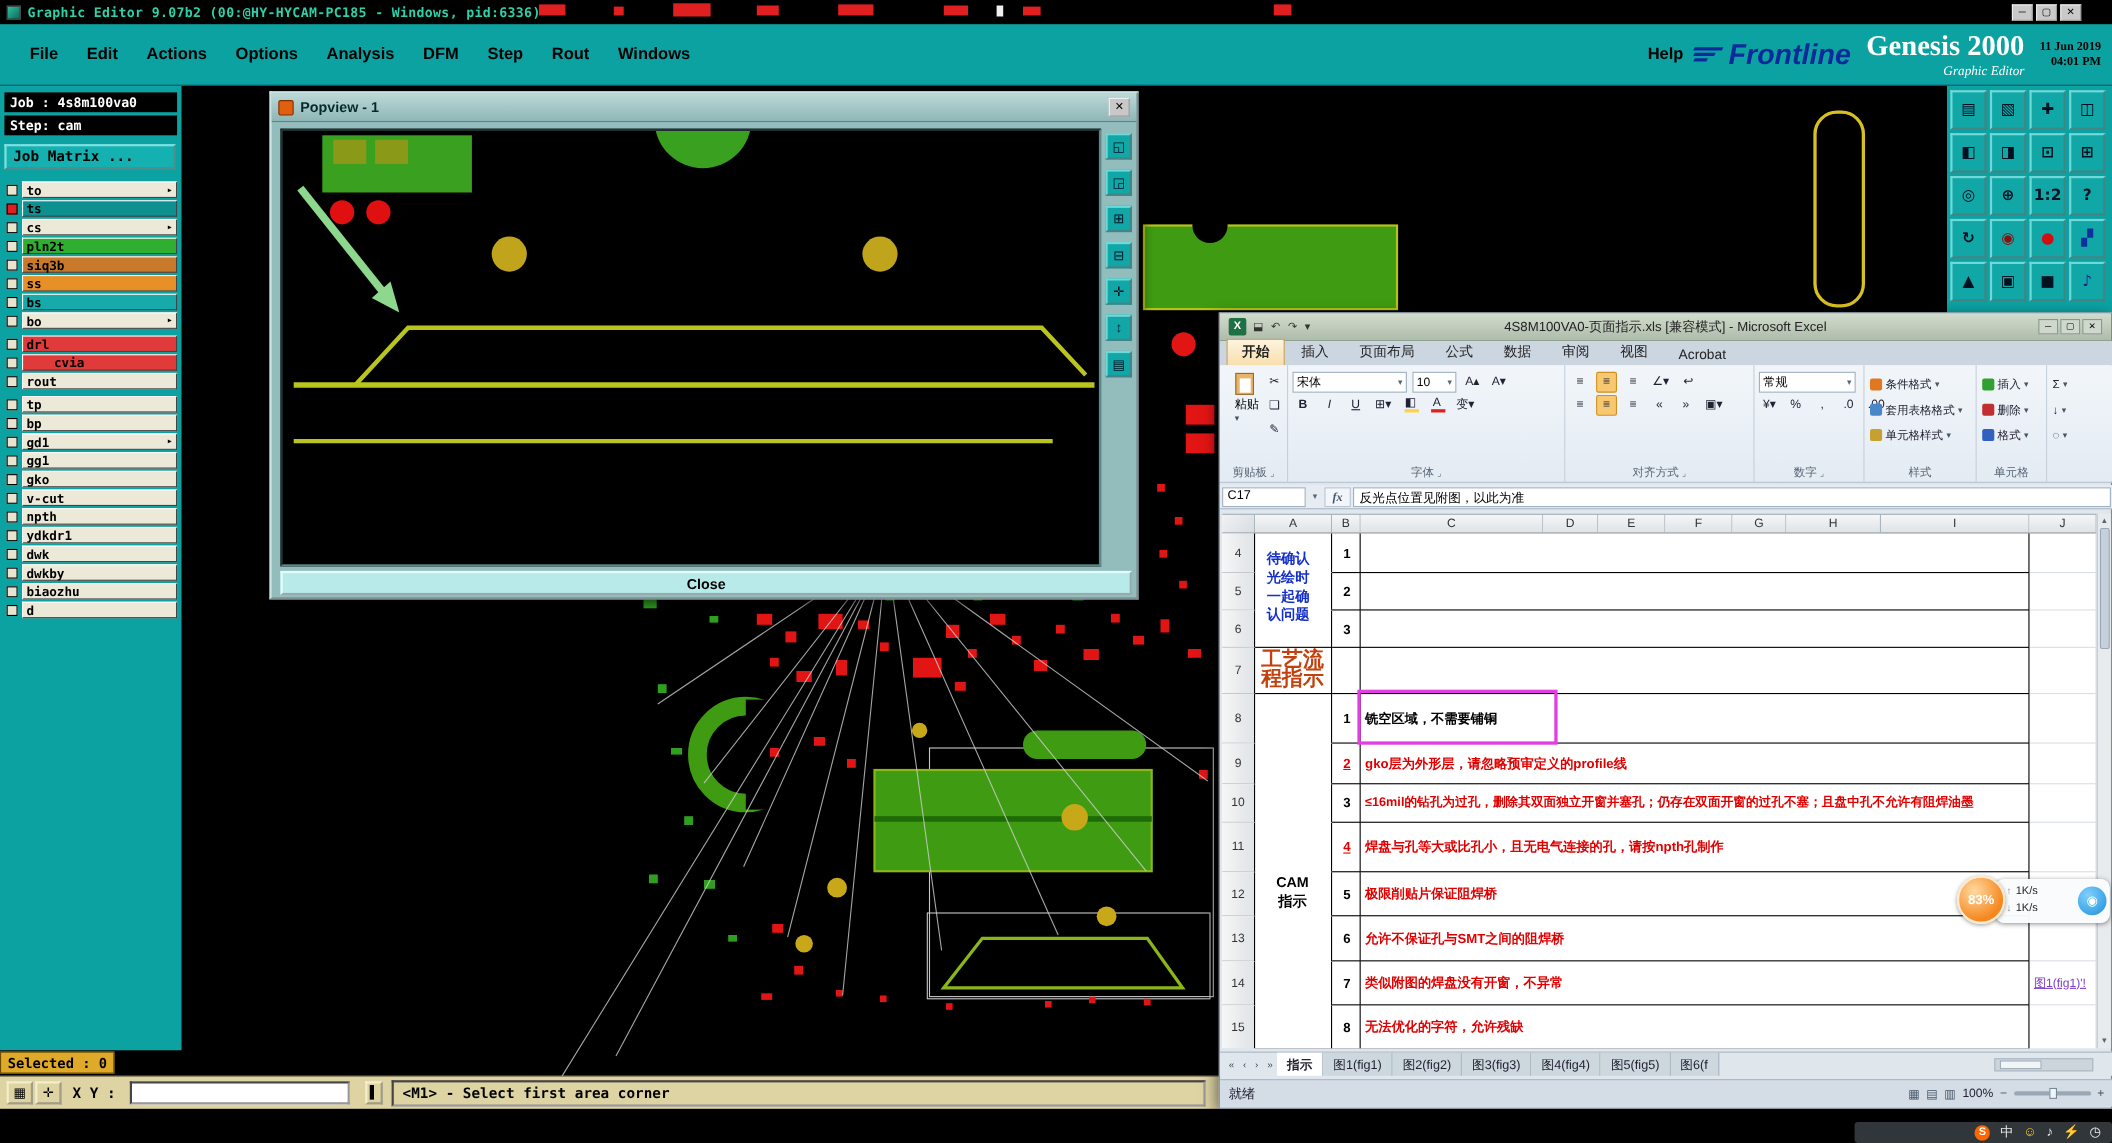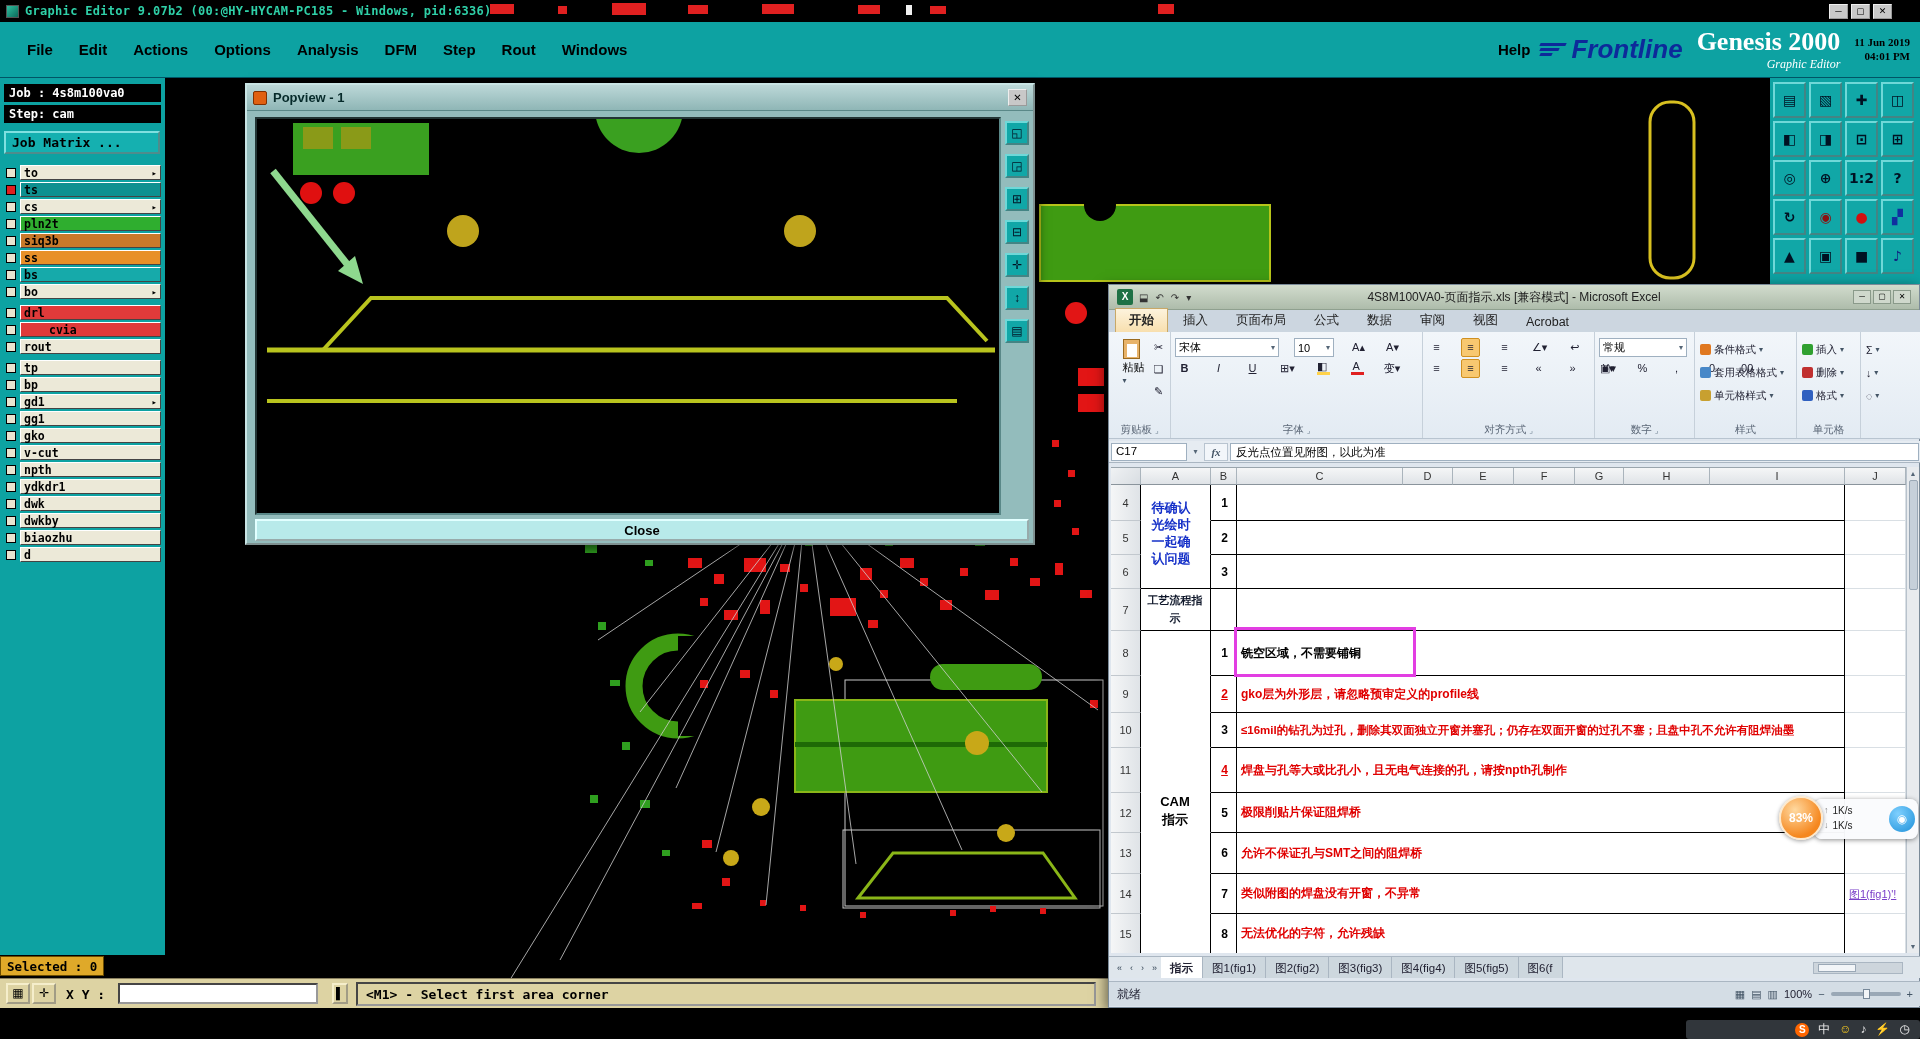--- a/index.html
+++ b/index.html
@@ -71,21 +71,21 @@
 #xltitletext{position:absolute;left:0;right:0;text-align:center;font:12px "Liberation Sans",sans-serif;color:#222;pointer-events:none}
 #xlwb{margin-left:auto;display:flex;gap:2px}
 .xwb{width:18px;height:14px;background:#cfd8cc;border:1px solid #8a9a8a;font-size:8px;line-height:12px;text-align:center}
 #xlTabs{position:absolute;left:0;top:25px;width:812px;height:22px;background:#ccd6e0;display:flex;align-items:flex-end;padding-left:6px;gap:2px}
 .xtab{padding:3px 13px;font:12.5px "Liberation Sans",sans-serif;color:#222}
 .xtab.act{background:linear-gradient(#fdf3dd,#f8dfae);border:1px solid #c8a868;border-bottom:none;font-weight:bold}
 #xlribbon{position:absolute;left:0;top:47px;width:812px;height:107px;background:linear-gradient(#f2f6fa,#e3ebf3);border-bottom:1px solid #b8c4d0;display:flex}
 .rg{position:relative;border-right:1px solid #c6d0da;padding:4px 3px 16px;flex:none}
 .rgl{position:absolute;left:0;bottom:1px;width:100%;text-align:center;font-size:10.5px;color:#5a6676}
 .lnch{font-style:normal;font-size:8px;margin-left:3px;color:#789}
-.fr1,.fr2{display:flex;gap:15px;align-items:flex-end;margin:2px 1px}
+.fr1,.fr2{display:flex;gap:5px;align-items:flex-end;margin:2px 1px}
 .sel{background:#fff;border:1px solid #9fb0c0;font-size:11px;padding:1px 3px;display:inline-flex;justify-content:space-between;align-items:center;height:19px}
 .sel i{font-style:normal;font-size:8px;color:#567}
 .sb{min-width:19px;height:19px;border:1px solid transparent;border-radius:2px;font-size:11px;text-align:center;line-height:17px;padding:0 2px;color:#223}
 .sb.on{background:#f8c870;border-color:#d09020}
 .sb.b{font-weight:bold}.sb.i{font-style:italic}.sb.u{text-decoration:underline}
 .cb{position:relative;line-height:13px}
 .cb i{position:absolute;left:3px;bottom:2px;width:13px;height:3px}
 #paste{width:34px;display:flex;flex-direction:column;gap:1px;margin:3px auto 0;font-size:11px}
 #clipic{width:17px;height:20px;background:#e8b36a;border:1px solid #9a6a20;position:relative}
 #clipic i{position:absolute;left:3px;top:4px;width:10px;height:13px;background:#fff}
@@ -107,21 +107,21 @@
 .corner{width:30px;background:linear-gradient(135deg,#f0f2f4,#d8dde2);border-right-color:#aab4bc!important;border-bottom-color:#8a949c!important}
 .ch{justify-content:center;font-size:11px;color:#333;background:linear-gradient(#f5f6f7,#dfe3e7);border-right-color:#aab4bc!important;border-bottom-color:#8a949c!important}
 .rh{width:30px;justify-content:center;font-size:11px;color:#333;background:linear-gradient(90deg,#f5f6f7,#dfe3e7);border-right-color:#000;border-bottom-color:#c2c8ce}
 .cv{font-weight:bold;font-size:12px;color:#000;padding:0 2px 0 4px;white-space:nowrap}
 .cv.red{color:#e00000}
 .cv.und{text-decoration:underline}
 .cv.wrap{white-space:normal;font-size:11.5px;line-height:15px}
 .cv.lnk{color:#7a3fc8;text-decoration:underline;white-space:normal;font-size:11px;line-height:14px;word-break:break-all;width:56px;font-weight:normal}
 .albl{position:absolute;font-weight:bold;text-align:center;z-index:2}
 #lblConfirm{left:38px;top:214px;width:48px;font-size:13px;line-height:17px;color:#1530c8}
-#lblProcess{left:34px;top:306px;width:64px;font-size:11px;line-height:18px;color:#0f172a}
+#lblProcess{left:34px;top:306px;width:64px;font-size:19px;line-height:18px;color:#c2410c}
 #lblCam{left:44px;top:508px;width:44px;font-size:13px;line-height:18px;color:#000}
 #mgbox{position:absolute;left:125px;top:342px;width:182px;height:50px;border:3px solid #e23ee2;z-index:3}
 #xlvs{position:absolute;left:797px;top:182px;width:13px;height:486px;background:#e8ebee;border-left:1px solid #b8c2cc;display:flex;flex-direction:column;align-items:center}
 .vsa{font-size:7px;color:#567;padding:3px 0}
 #vsth{width:9px;height:110px;background:#c6d0da;border:1px solid #9aa8b6;border-radius:2px}
 #shbar{position:absolute;left:0;top:671px;width:812px;height:22px;background:#dfe6ec;border-top:1px solid #aab6c2;display:flex;align-items:center;padding-left:4px}
 .snav{font-size:9px;color:#345;padding:0 4px}
 #shTabs{display:flex;align-items:stretch;height:100%}
 .stab{padding:4px 9px 0;font-size:11.5px;color:#223;background:#cdd7de;border-right:1px solid #aab6c2}
 .stab.act{background:#fff;font-weight:bold}

